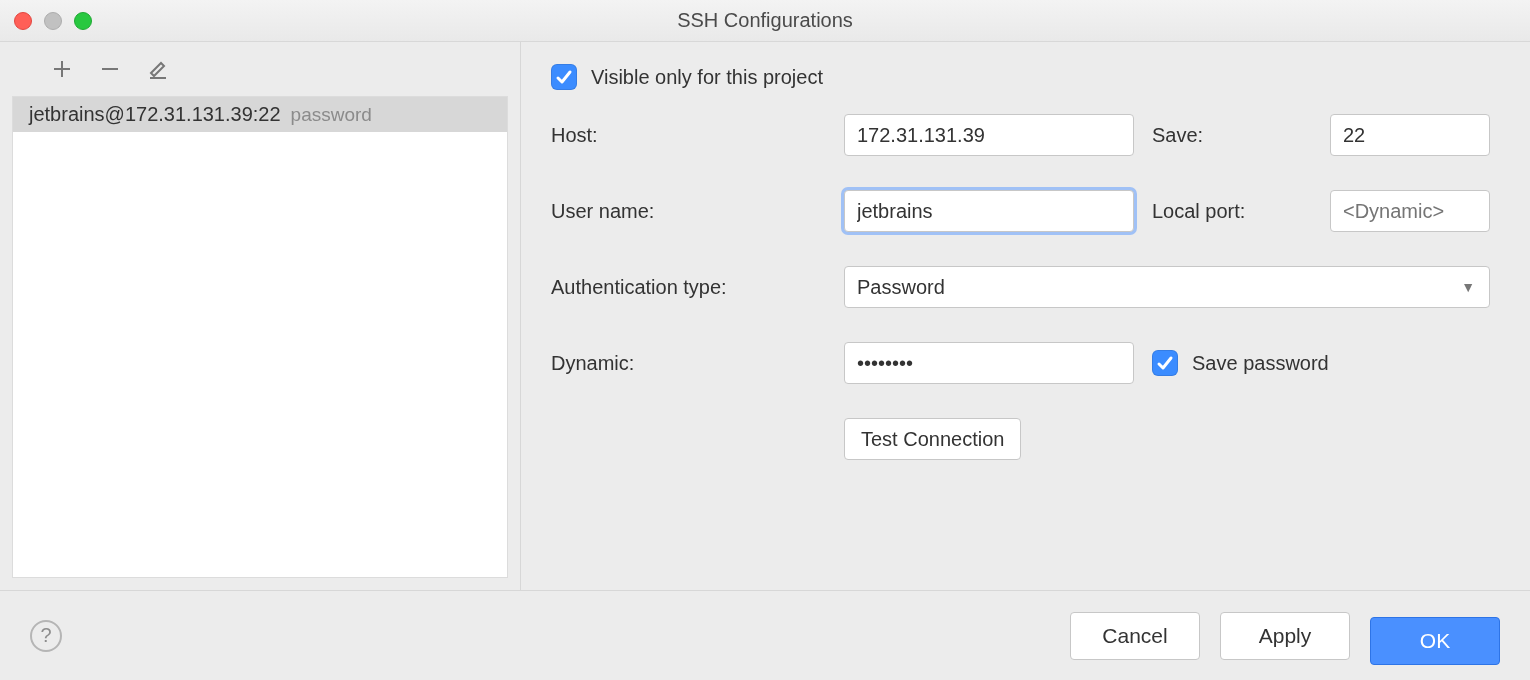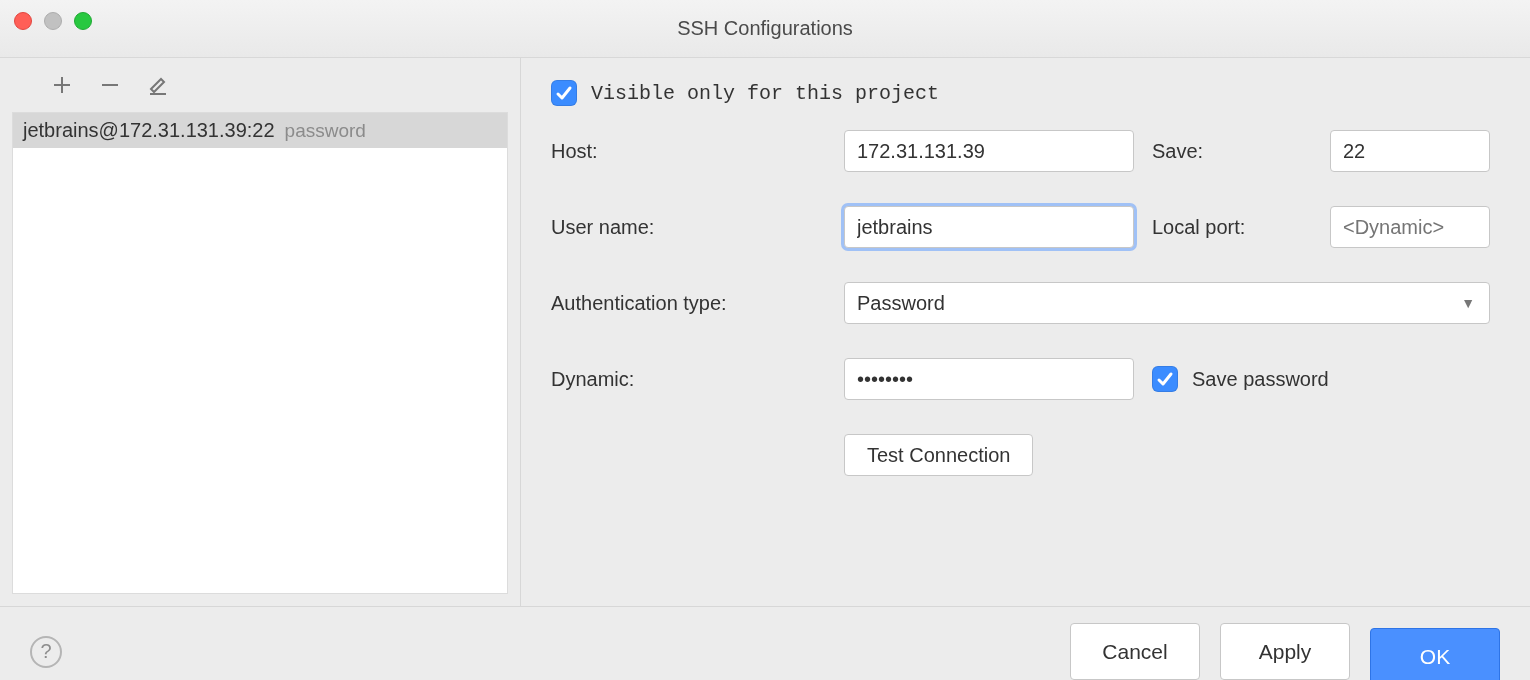--- a/index.html
+++ b/index.html
@@ -8,21 +8,21 @@
     width: 1530px; height: 680px;
     font-family: -apple-system, "Helvetica Neue", Arial, sans-serif;
     font-size: 20px;
     color: #333;
     background: #ececec;
     overflow: hidden;
   }
 
   
   .titlebar {
-    height: 58px;
+    height: 42px;
     border-bottom: 1px solid #d8d8d8;
     background: linear-gradient(#f3f3f3, #e9e9e9);
     position: relative;
     display: flex;
     align-items: center;
     justify-content: center;
   }
   .titlebar .traffic {
     position: absolute; left: 14px; top: 12px;
     display: flex; gap: 12px;
@@ -63,36 +63,35 @@
   }
   .toolbar .ticon svg { stroke:#777; }
   .sidebar .list {
     flex: 1;
     background: #fff;
     margin: 0 12px 12px 12px;
     border: 1px solid #dcdcdc;
     overflow: auto;
   }
   .list .row {
-    padding: 6px 10px;
+    padding: 6px 16px;
     background: #d7d7d7;
     font-size: 20px;
     display: flex; gap: 10px; align-items: baseline;
     cursor: default;
   }
   .list .row .hint { color:#8b8b8b; font-size: 19px; }
 
   .form {
     flex: 1;
     padding: 22px 40px 10px 30px;
   }
   .form .toprow {
     display:flex; align-items:center; gap:14px;
     margin-bottom: 24px;
-    font-family: Liberation Mono, monospace;
   }
   .checkbox {
     width: 26px; height: 26px; border-radius: 6px;
     background: #3b8cff;
     display:inline-flex; align-items:center; justify-content:center;
     cursor:pointer;
     box-shadow: inset 0 0 0 1px rgba(0,0,0,0.1);
   }
   .checkbox svg { stroke:#fff; }
 
@@ -128,21 +127,21 @@
   .select {
     width: 100%;
     display:flex; align-items:center; justify-content:space-between;
     cursor:pointer;
     padding-right: 14px;
   }
   .select .chev { color:#777; font-size:14px; }
 
   .btn {
     display:inline-flex; align-items:center; justify-content:center;
-    padding: 0 22px;
+    padding: 0 16px;
     cursor:pointer;
     background:#fff;
     user-select:none;
   }
   .btn.primary {
     background:#4a90ff;
     color:#fff;
     border-color:#2e74e6;
     margin-top:10px;
   }
@@ -158,21 +157,21 @@
     padding: 0 30px;
     gap: 20px;
   }
   .footer .help {
     width:32px; height:32px; border-radius:50%;
     border:2px solid #b5b5b5; color:#8d8d8d;
     display:inline-flex; align-items:center; justify-content:center;
     font-size:20px; cursor:pointer;
   }
   .footer .spacer { flex:1; }
-  .footer .btn { min-width: 130px; height:57px; font-size:21px; }
+  .footer .btn { min-width: 130px; height:48px; font-size:21px; }
 </style>
 </head>
 <body>
 
 <div class="titlebar">
   <div class="traffic">
     <span class="dot red"></span>
     <span class="dot amber"></span>
     <span class="dot green"></span>
   </div>

